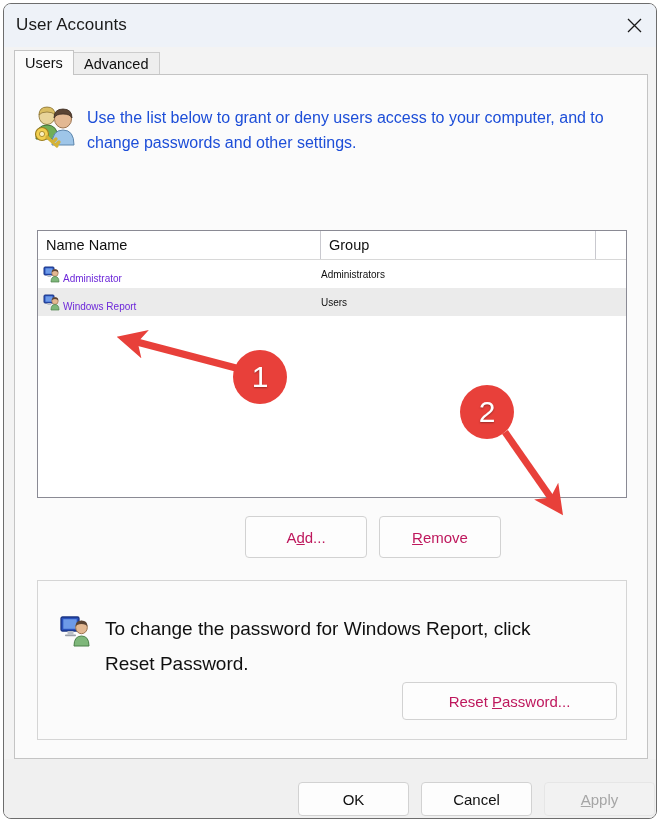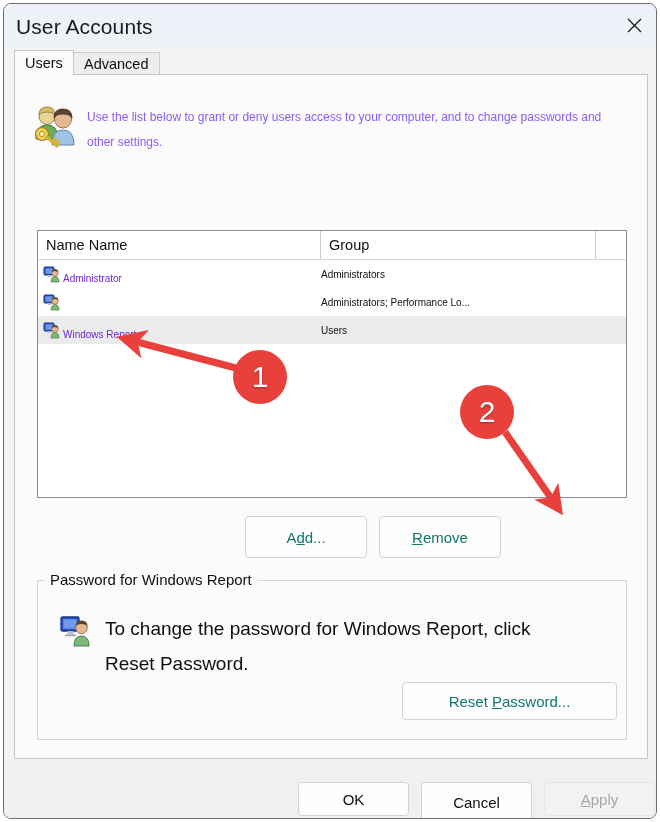--- a/index.html
+++ b/index.html
@@ -33,21 +33,21 @@
     position: absolute;
     left: 0; top: 0;
     width: 654px;
     height: 43px;
     background: #eef2f8;
   }
   #title-text {
     position: absolute;
     left: 12px;
     top: 11px;
-    font-size: 21px;
+    font-size: 17px;
     color: #1a1a1a;
     letter-spacing: 0.1px;
   }
   #close-button {
     position: absolute;
     right: 0; top: 0;
     width: 47px;
     height: 43px;
     display: flex;
     align-items: center;
@@ -112,23 +112,23 @@
     left: 17px;
     top: 26px;
     width: 48px;
     height: 48px;
   }
   #header-text {
     position: absolute;
     left: 72px;
     top: 30px;
     width: 530px;
-    font-size: 12px;
+    font-size: 16px;
     line-height: 25px;
-    color: #8b5cf6;
+    color: #1d4ed8;
   }
 
   #list-label {
     position: absolute;
     left: 22px;
     top: 122px;
     font-size: 15px;
     color: #101010;
   }
   .accel { text-decoration: underline; }
@@ -204,21 +204,21 @@
   }
 
   
   .btn {
     position: absolute;
     box-sizing: border-box;
     background: #fdfdfd;
     border: 1px solid #d2d2d2;
     border-radius: 4px;
     font-size: 15px;
-    color: #0f766e;
+    color: #be185d;
     display: flex;
     align-items: center;
     justify-content: center;
     cursor: default;
     font-family: "Liberation Sans", sans-serif;
   }
   .btn.focused {
     border: 1px solid #1e7ad4;
   }
   .btn.focused::after {
@@ -292,21 +292,21 @@
     border: 1px solid #d2d2d2;
     border-radius: 4px;
     font-size: 15px;
     color: #101010;
     display: flex;
     align-items: center;
     justify-content: center;
     cursor: default;
   }
   #btn-ok     { left: 294px; top: 778px; width: 111px; height: 34px; }
-  #btn-cancel { left: 417px; top: 778px; width: 111px; height: 40px; }
+  #btn-cancel { left: 417px; top: 778px; width: 111px; height: 34px; }
   #btn-apply  { left: 540px; top: 778px; width: 111px; height: 34px;
                 color: #a6a6a6; background: #f2f2f2; border-color: #e6e6e6; }
 
   
   #annotations {
     position: absolute;
     left: 0; top: 0;
     width: 660px;
     height: 822px;
     pointer-events: none;
@@ -393,34 +393,20 @@
             <rect x="4.5" y="10" width="3.5" height="2" fill="#b9bec7"></rect>
             <ellipse cx="12" cy="8" rx="3.2" ry="3.4" fill="#e3b892" stroke="#9c7450" stroke-width="0.7"></ellipse>
             <path d="M8.7 7.6 q0-3.4 3.3-3.4 q3.3 0 3.3 3.4 q-0.8-1.5-3.3-1.5 q-2.5 0-3.3 1.5z" fill="#5b4434"></path>
             <path d="M8 17 q0-5.5 4-5.5 q4 0 4 5.5z" fill="#7eb77a" stroke="#4b8049" stroke-width="0.7"></path>
           </svg>
         </span>
         <span class="row-name">Administrator</span>
         <span class="row-group">Administrators</span>
       </div>
 
-      <div class="list-row">
-        <span class="row-icon">
-          <svg width="18" height="18" viewBox="0 0 18 18">
-            <rect x="1" y="2" width="10" height="8" rx="1" fill="#2a52bd" stroke="#1a3484" stroke-width="1"></rect>
-            <rect x="2.5" y="3.3" width="7" height="5.4" fill="#6d9ae8"></rect>
-            <rect x="4.5" y="10" width="3.5" height="2" fill="#b9bec7"></rect>
-            <ellipse cx="12" cy="8" rx="3.2" ry="3.4" fill="#e3b892" stroke="#9c7450" stroke-width="0.7"></ellipse>
-            <path d="M8.7 7.6 q0-3.4 3.3-3.4 q3.3 0 3.3 3.4 q-0.8-1.5-3.3-1.5 q-2.5 0-3.3 1.5z" fill="#5b4434"></path>
-            <path d="M8 17 q0-5.5 4-5.5 q4 0 4 5.5z" fill="#7eb77a" stroke="#4b8049" stroke-width="0.7"></path>
-          </svg>
-        </span>
-        <span class="row-name"></span>
-        <span class="row-group">Administrators; Performance Lo...</span>
-      </div>
 
       <div class="list-row selected">
         <span class="row-icon">
           <svg width="18" height="18" viewBox="0 0 18 18">
             <rect x="1" y="2" width="10" height="8" rx="1" fill="#2a52bd" stroke="#1a3484" stroke-width="1"></rect>
             <rect x="2.5" y="3.3" width="7" height="5.4" fill="#6d9ae8"></rect>
             <rect x="4.5" y="10" width="3.5" height="2" fill="#b9bec7"></rect>
             <ellipse cx="12" cy="8" rx="3.2" ry="3.4" fill="#e3b892" stroke="#9c7450" stroke-width="0.7"></ellipse>
             <path d="M8.7 7.6 q0-3.4 3.3-3.4 q3.3 0 3.3 3.4 q-0.8-1.5-3.3-1.5 q-2.5 0-3.3 1.5z" fill="#5b4434"></path>
             <path d="M8 17 q0-5.5 4-5.5 q4 0 4 5.5z" fill="#7eb77a" stroke="#4b8049" stroke-width="0.7"></path>
@@ -434,21 +420,20 @@
     <div id="btn-add" class="btn">
         <span><span>A</span><span class="accel">d</span><span>d...</span></span>
       </div>
 
     <div id="btn-remove" class="btn">
         <span><span></span><span class="accel">R</span><span>emove</span></span>
       </div>
 
 
     <div id="groupbox"></div>
-    <div id="groupbox-title">Password for Windows Report</div>
 
     <span id="pw-icon">
       <svg width="33" height="33" viewBox="0 0 33 33">
         <rect x="1" y="3" width="18" height="14" rx="1.5" fill="#2a52bd" stroke="#1a3484" stroke-width="1.3"></rect>
         <rect x="3.3" y="5.2" width="13.4" height="9.6" fill="#6d9ae8"></rect>
         <rect x="7.5" y="17" width="6" height="3.4" fill="#b9bec7"></rect>
         <rect x="5" y="20.4" width="11" height="1.8" rx="0.8" fill="#9aa0aa"></rect>
         <ellipse cx="21.5" cy="13.5" rx="5.8" ry="6.2" fill="#e3b892" stroke="#9c7450" stroke-width="1"></ellipse>
         <path d="M15.5 12.8 q0-6.2 6-6.2 q6 0 6 6.2 q-1.4-2.8-6-2.8 q-4.6 0-6 2.8z" fill="#5b4434"></path>
         <path d="M14 32 q0-10 7.5-10 q7.5 0 7.5 10z" fill="#7eb77a" stroke="#4b8049" stroke-width="1"></path>

